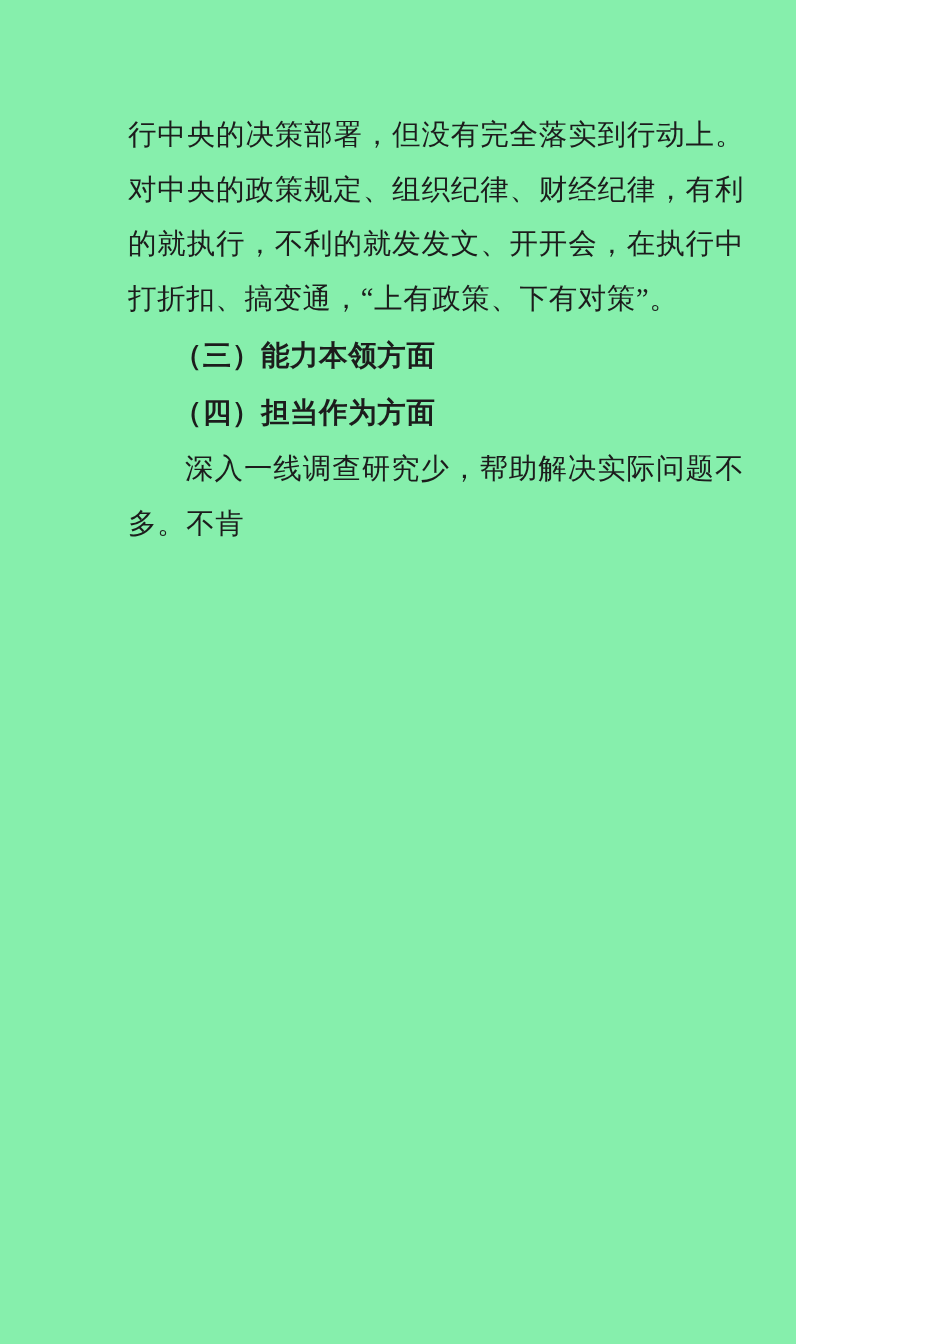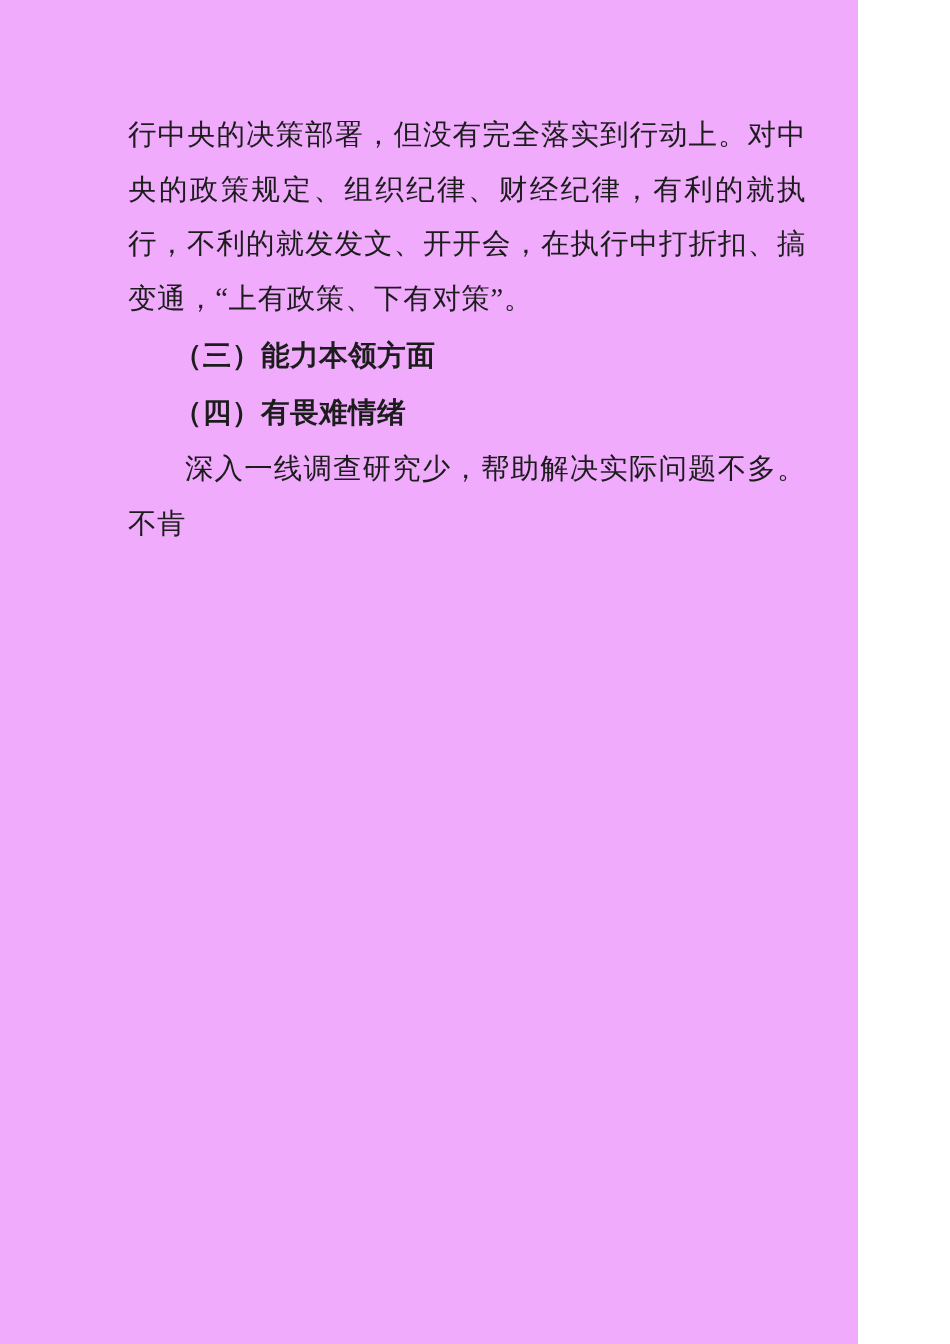--- a/index.html
+++ b/index.html
@@ -9,25 +9,25 @@
   }
   body {
     width: 950px;
     height: 1344px;
     font-family: "Liberation Serif", "DejaVu Serif", serif;
     color: #1a1a1a;
     overflow: hidden;
   }
   .page {
     position: relative;
-    width: 858px;
+    width: 796px;
     height: 1344px;
     box-sizing: border-box;
     padding: 108px 52px 80px 128px;
-    background: #f0abfc;
+    background: #86efac;
   }
   .doc-body {
     font-size: 28.5px;
     line-height: 1.92;
     text-align: justify;
     text-justify: inter-ideograph;
     letter-spacing: 0.6px;
     color: #1c1c1c;
   }
   .para {
@@ -55,21 +55,21 @@
 
     <p class="para cont">行中央的决策部署，但没有完全落实到行动上。对中央的政策规定、组织纪律、财经纪律，有利的就执行，不利的就发发文、开开会，在执行中打折扣、搞变通，“上有政策、下有对策”。</p>
 
     <div class="spacer-sm"></div>
 
     <p class="heading">（三）能力本领方面</p>
 
 
     <div class="spacer-sm"></div>
 
-    <p class="heading">（四）有畏难情绪</p>
+    <p class="heading">（四）担当作为方面</p>
 
 
 
     <div class="spacer-sm"></div>
 
 
     <p class="para">深入一线调查研究少，帮助解决实际问题不多。不肯</p>
 
   </div>
 </div>

